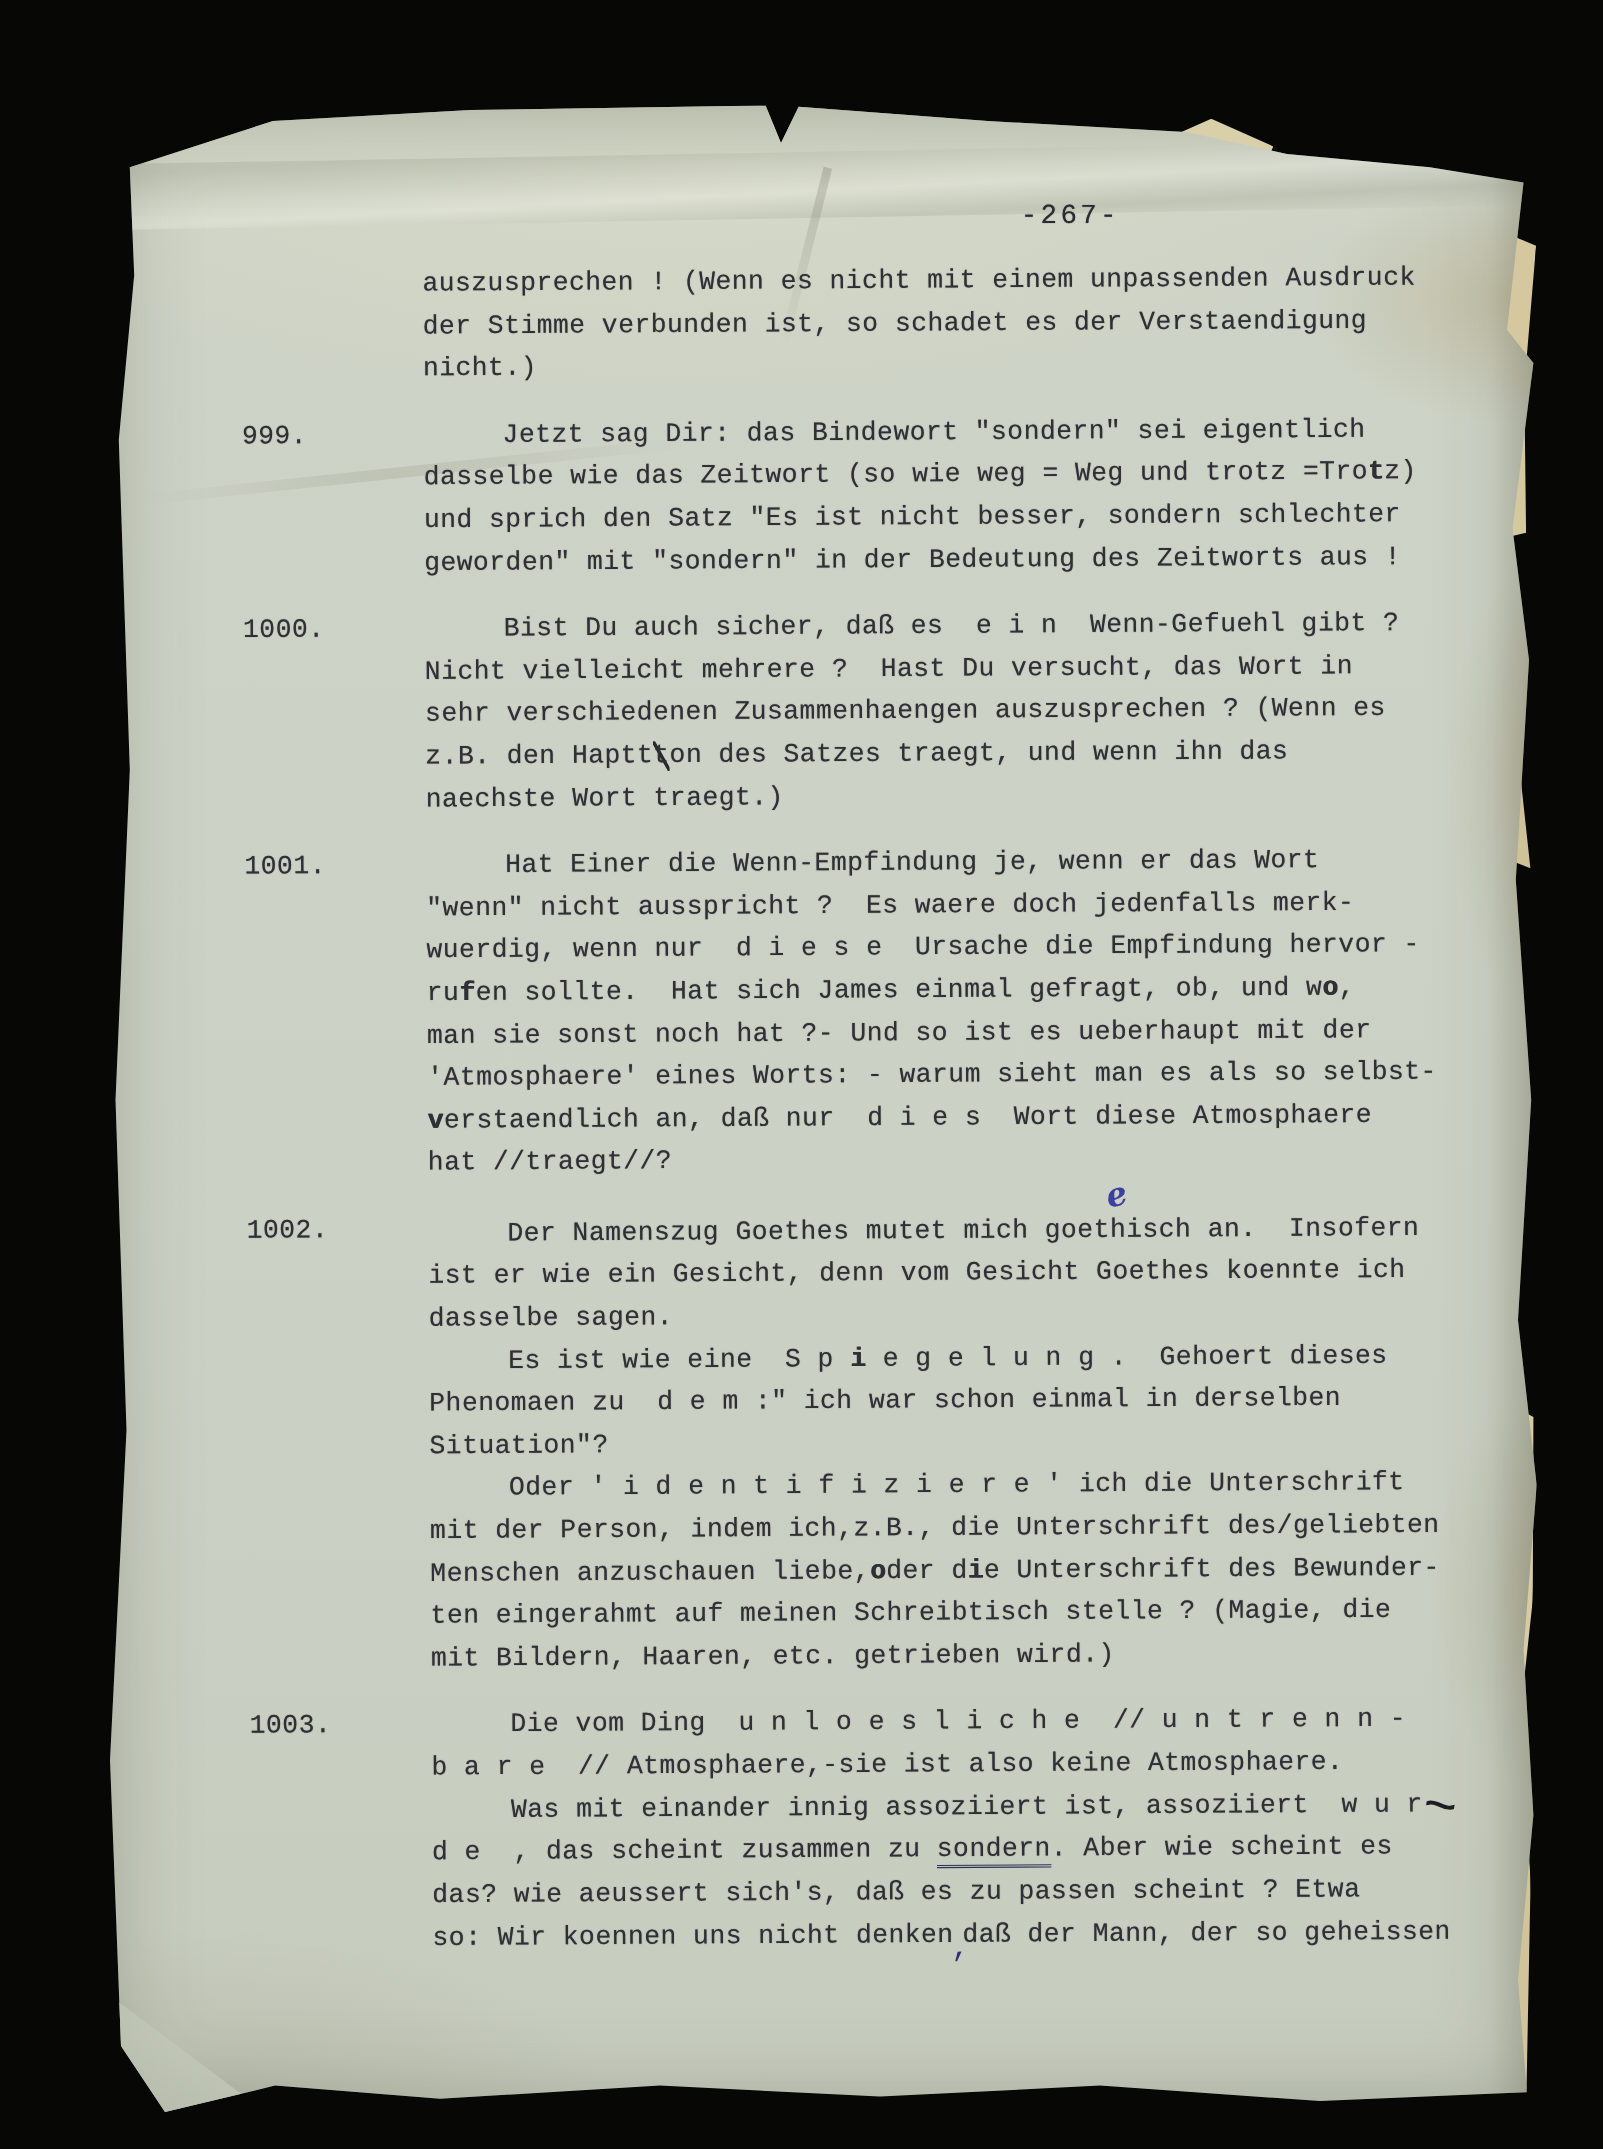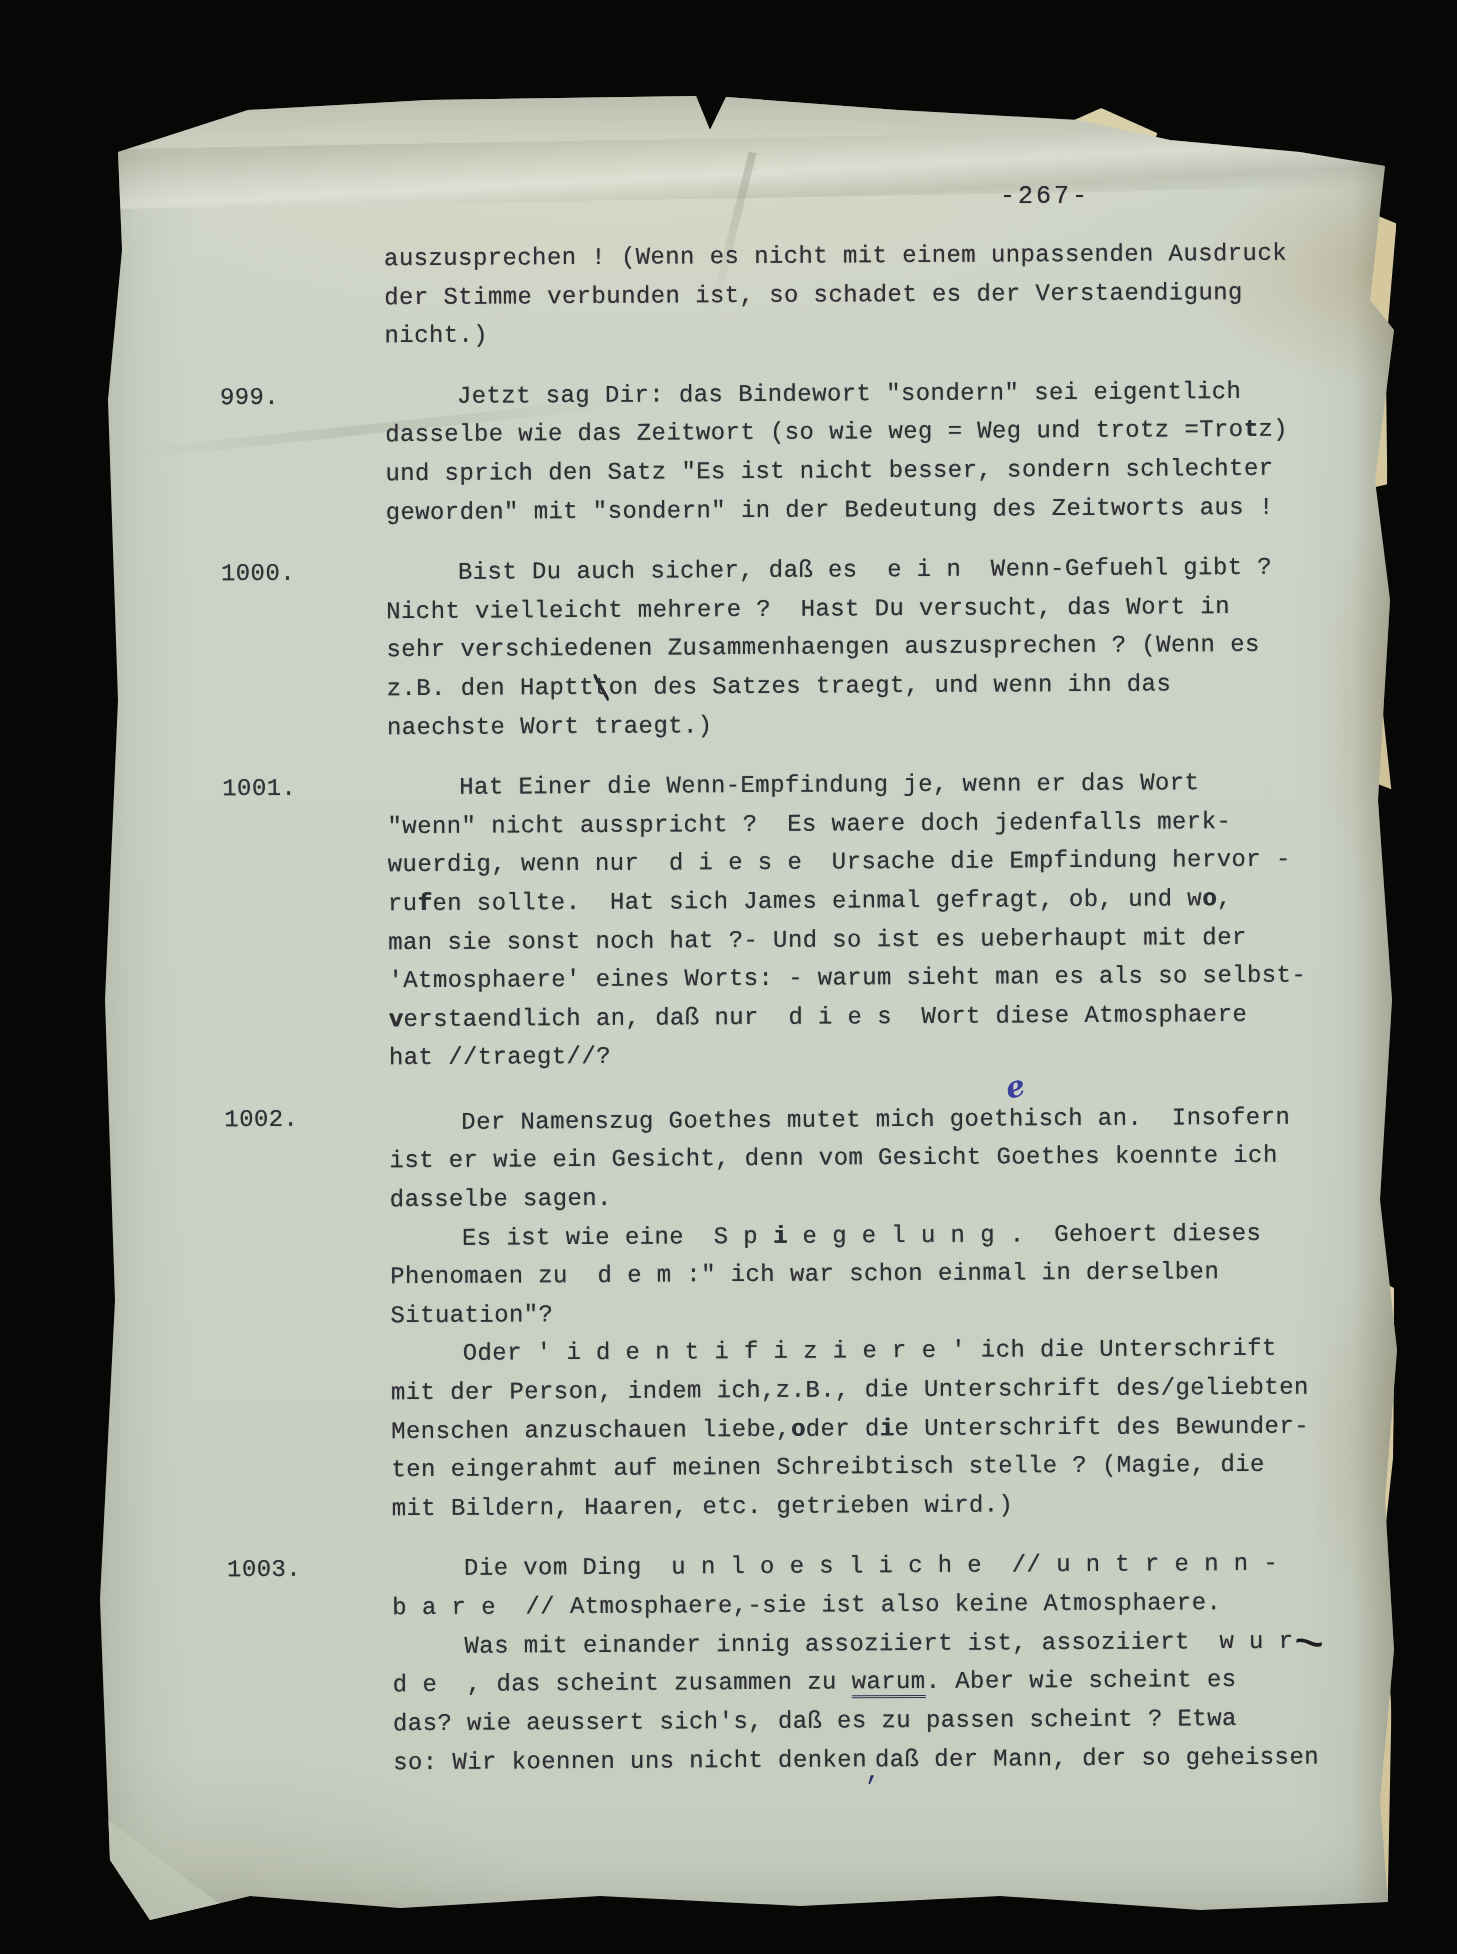--- a/index.html
+++ b/index.html
@@ -50,21 +50,21 @@
     background:linear-gradient(180deg,rgba(80,82,66,.22),transparent);
     transform:rotate(14deg);}
   .fold-corner{left:0;bottom:0;width:160px;height:150px;
     background:linear-gradient(45deg,#b9bfae,#c6ccbc 70%);
     clip-path:polygon(0 20%,100% 100%,0 100%);opacity:.8;}
   .edge-shade-right{right:0;top:0;width:46px;height:100%;
     background:linear-gradient(270deg,rgba(120,110,80,.25),transparent);}
 
   
   .page-number{
-    position:absolute;left:912px;top:92px;
+    position:absolute;left:840px;top:92px;
     font-size:25px;letter-spacing:3px;color:#2b2b31;
     text-shadow:0 0 1px rgba(40,40,48,.6);
   }
   .typed-text{
     position:absolute;left:0;top:0;width:100%;box-sizing:border-box;
     padding:152px 0 0 130px;
     transform:rotate(-0.35deg);transform-origin:left top;
     font-size:24px;letter-spacing:0.4px;color:#2f2f36;
     text-shadow:0 0 1px rgba(40,40,48,.55);
   }
@@ -170,19 +170,19 @@
           <div class="typed-line">ten eingerahmt auf meinen Schreibtisch stelle ? (Magie, die</div>
           <div class="typed-line">mit Bildern, Haaren, etc. getrieben wird.)</div>
         </div>
       </div>
       <div class="section">
         <div class="section-number">1003.</div>
         <div class="section-body">
           <div class="typed-line indent">Die vom Ding  u n l o e s l i c h e  // u n t r e n n -</div>
           <div class="typed-line">b a r e  // Atmosphaere,-sie ist also keine Atmosphaere.</div>
           <div class="typed-line indent"><span>Was mit einander innig assoziiert ist, assoziiert  w u r</span><span class="mark-pen-stroke">~</span></div>
-          <div class="typed-line"><span>d e  , das scheint zusammen zu </span><span class="mark-underline">warum</span><span>. Aber wie scheint es</span></div>
+          <div class="typed-line"><span>d e  , das scheint zusammen zu </span><span class="mark-underline">sondern</span><span>. Aber wie scheint es</span></div>
           <div class="typed-line">das? wie aeussert sich's, daß es zu passen scheint ? Etwa</div>
           <div class="typed-line"><span>so: Wir koennen uns nicht denken</span><span class="mark-insert-below">,</span><span>daß der Mann, der so geheissen</span></div>
         </div>
       </div>
     </div>
 </div>
 
 </body></html>

